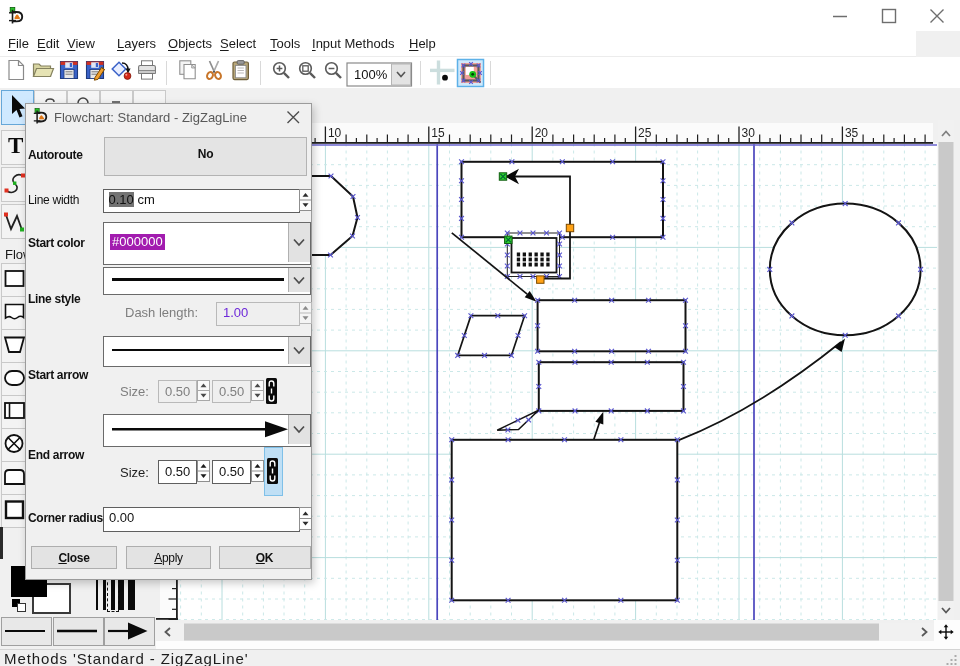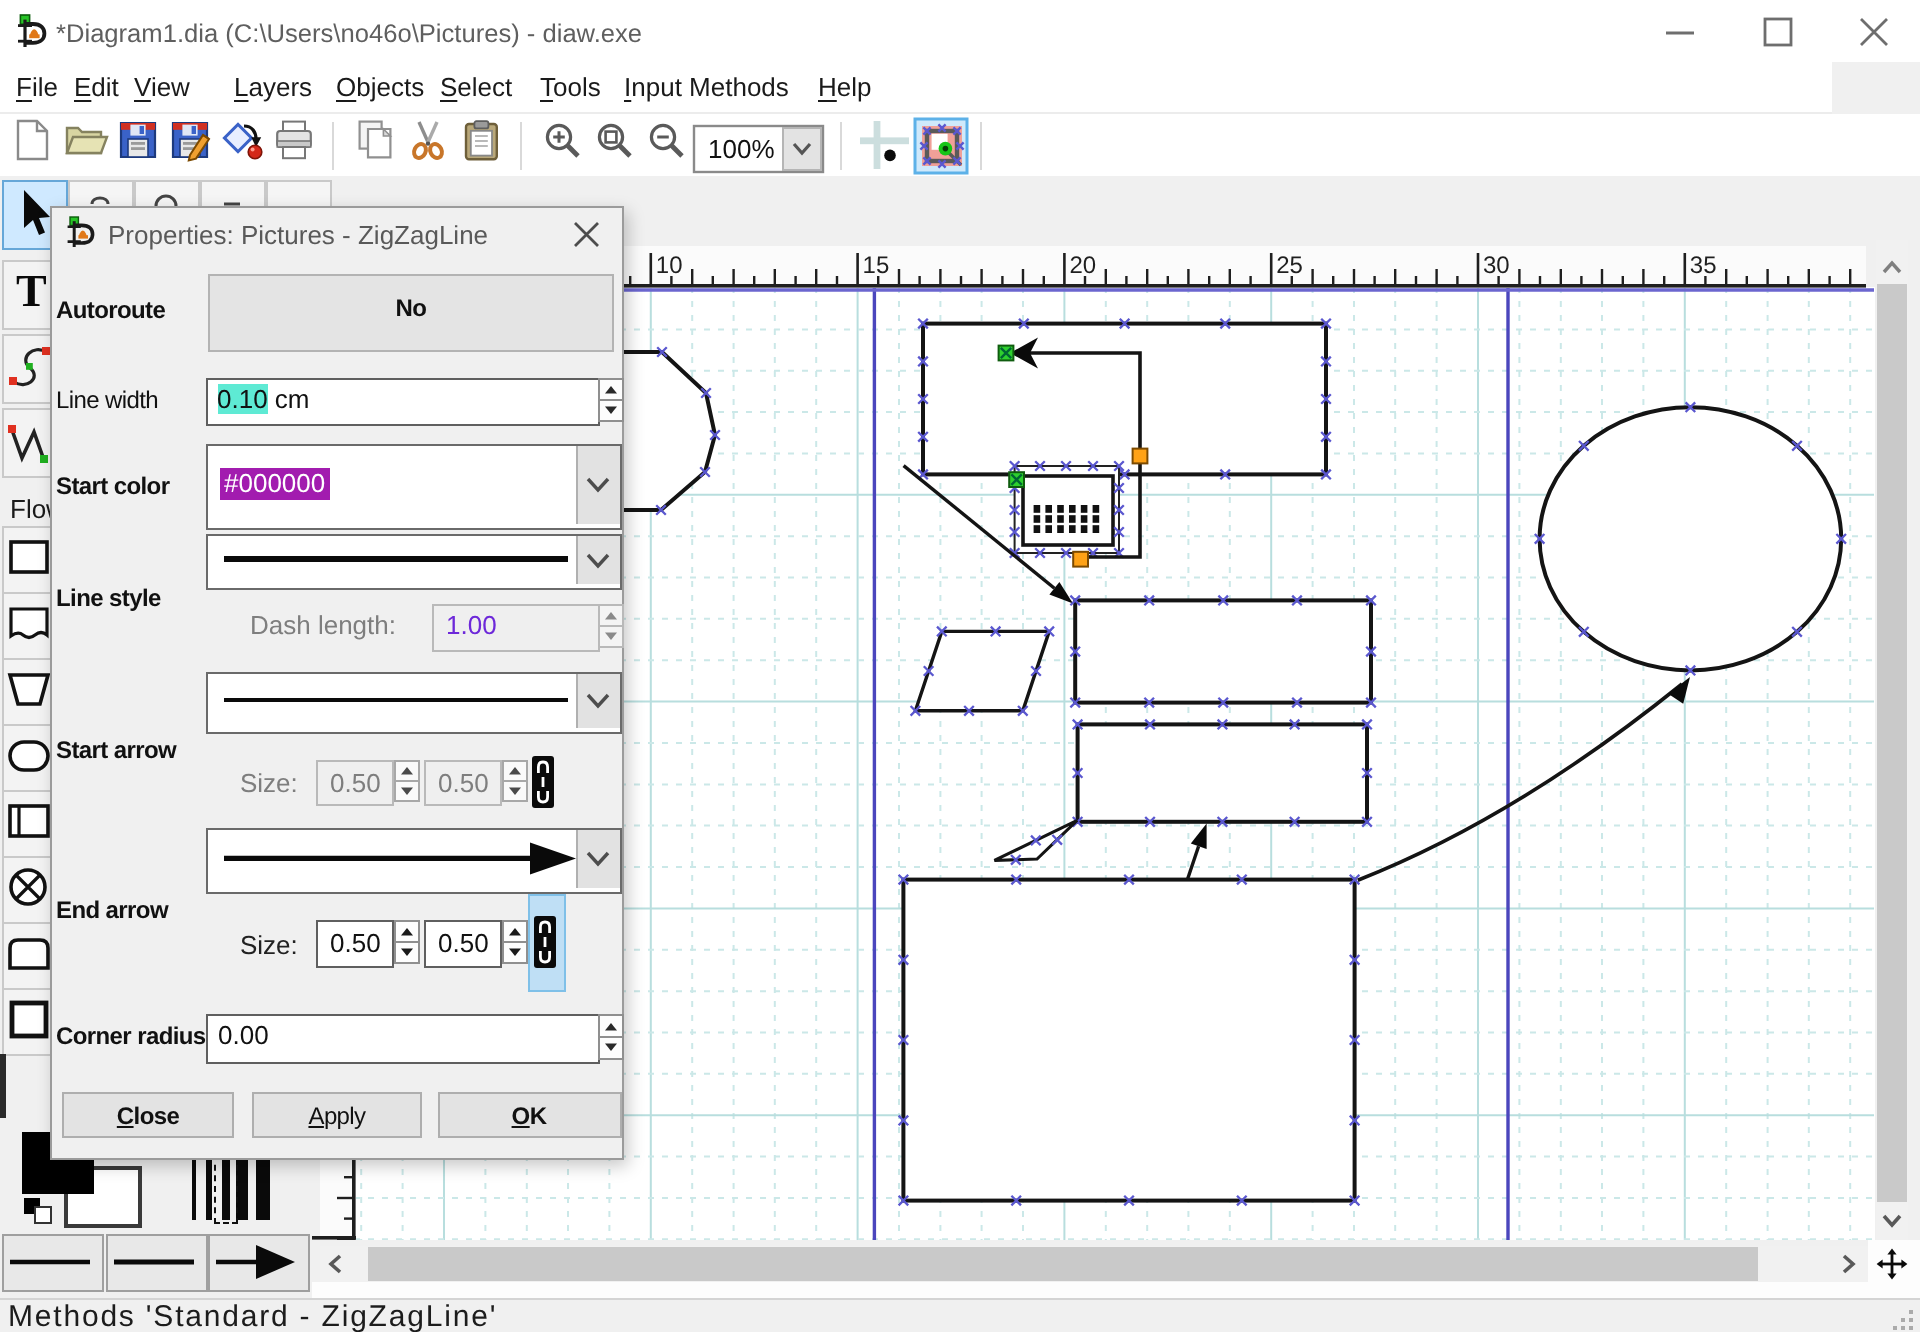--- a/index.html
+++ b/index.html
@@ -368,21 +368,20 @@
       <g>
 <rect x="3.2" y="0.5" width="4.6" height="4.6" fill="#27c427" stroke="#0c5c0c" stroke-width="0.8"></rect>
 <path d="M5.5,2.8 L5.5,16.5" stroke="#1a1a1a" stroke-width="1.6"></path>
 <path d="M2,5.8 L9,5.8" stroke="#1a1a1a" stroke-width="1.4"></path>
 <path d="M2,13.6 L9,13.6" stroke="#1a1a1a" stroke-width="1.4"></path>
 <path d="M5.5,5 L9.5,5 C13.6,5 15.2,7.2 15.2,9.7 C15.2,12.2 13.6,14.4 9.5,14.4 L5.5,14.4" fill="none" stroke="#1a1a1a" stroke-width="1.9"></path>
 <path d="M8,10.9 C8,9.2 9.3,7.6 10.1,7.6 C10.9,7.6 12.2,9.2 12.2,10.9 Z" fill="#e07818"></path>
 <rect x="7.6" y="10.2" width="5.2" height="1.9" fill="#e07818"></rect>
 </g>
     </svg>
-  <div class="abs title-text">*Diagram1.dia (C:\Users\no46o\Pictures) - diaw.exe</div>
   <svg class="abs" style="left:825px;top:5px" width="130" height="22" xmlns="http://www.w3.org/2000/svg">
     <line x1="8" y1="11.5" x2="22" y2="11.5" stroke="#6e6e6e" stroke-width="1.5"></line>
     <rect x="57.5" y="4.5" width="13" height="13" fill="none" stroke="#6e6e6e" stroke-width="1.4"></rect>
     <path d="M105.5,4.5 L118.5,17.5 M105.5,17.5 L118.5,4.5" stroke="#6e6e6e" stroke-width="1.4"></path>
   </svg>
 
   <div class="abs menubar">
     <span style="left:8px"><u>F</u>ile</span>
     <span style="left:37px"><u>E</u>dit</span>
     <span style="left:67px"><u>V</u>iew</span>
@@ -591,30 +590,30 @@
     </svg>
   <div class="abs" style="left:24.5px;top:103px;width:285.5px;height:474.5px;background:#f0f0f0;border:1px solid #9b9b9b;box-shadow:2px 3px 8px rgba(0,0,0,0.22)"></div>
   <svg class="abs" style="left:32px;top:108px" width="16" height="16" xmlns="http://www.w3.org/2000/svg">
 <rect x="3" y="0.5" width="4.2" height="4.2" fill="#27c427" stroke="#0c5c0c" stroke-width="0.7"></rect>
 <path d="M5.1,2.6 L5.1,15.5" stroke="#1a1a1a" stroke-width="1.5"></path>
 <path d="M1.8,5.4 L8.4,5.4 M1.8,12.8 L8.4,12.8" stroke="#1a1a1a" stroke-width="1.3"></path>
 <path d="M5.1,4.7 L8.9,4.7 C12.8,4.7 14.3,6.7 14.3,9.1 C14.3,11.4 12.8,13.5 8.9,13.5 L5.1,13.5" fill="none" stroke="#1a1a1a" stroke-width="1.8"></path>
 <path d="M7.5,10.2 C7.5,8.7 8.7,7.2 9.4,7.2 C10.1,7.2 11.3,8.7 11.3,10.2 Z" fill="#e07818"></path>
 <rect x="7.2" y="9.6" width="4.8" height="1.7" fill="#e07818"></rect>
     </svg>
-  <div class="abs" style="left:54px;top:110px;font-size:13px;color:#595959">Properties: Pictures - ZigZagLine</div>
+  <div class="abs" style="left:54px;top:110px;font-size:13px;color:#595959">Flowchart: Standard - ZigZagLine</div>
   <svg class="abs" style="left:286px;top:110px" width="15" height="15" xmlns="http://www.w3.org/2000/svg">
 <path d="M1.5,1.5 L13,13 M1.5,13 L13,1.5" stroke="#4d4d4d" stroke-width="1.4"></path>
     </svg>
   <div class="abs" style="left:28px;top:148px;font-size:12px;font-weight:bold;letter-spacing:-0.3px;color:#111">Autoroute</div>
   <div class="abs" style="left:104px;top:137px;width:201px;height:37px;background:#e4e4e4;border:1px solid #b3b3b3"></div>
   <div class="abs" style="left:104px;top:147px;width:203px;text-align:center;font-size:12px;font-weight:bold;letter-spacing:-0.3px;color:#111">No</div>
   <div class="abs" style="left:28px;top:193px;font-size:12px;font-weight:normal;letter-spacing:-0.3px;color:#111">Line width</div>
   <div class="abs" style="left:103px;top:188.5px;width:195px;height:22px;background:#fff;border:1px solid #5f5f5f"></div>
-  <div class="abs" style="left:108.5px;top:192px;font-size:13px;color:#111"><span style="background:#5eead4">0.10</span> cm</div>
+  <div class="abs" style="left:108.5px;top:192px;font-size:13px;color:#111"><span style="background:#737373">0.10</span> cm</div>
   <svg class="abs" style="left:298.5px;top:188.5px" width="13" height="22" xmlns="http://www.w3.org/2000/svg">
 <rect x="0.5" y="0.5" width="12" height="21" fill="#fdfdfd" stroke="#8f8f8f" stroke-width="1"></rect>
 <line x1="0.5" y1="11.0" x2="12.5" y2="11.0" stroke="#8f8f8f" stroke-width="1"></line>
 <path d="M3.5,7.8 L6.5,4.0 L9.5,7.8 Z" fill="#2a2a2a"></path>
 <path d="M3.5,14.2 L6.5,18.0 L9.5,14.2 Z" fill="#2a2a2a"></path>
     </svg>
   <div class="abs" style="left:28px;top:236px;font-size:12px;font-weight:bold;letter-spacing:-0.3px;color:#111">Start color</div>
   <div class="abs" style="left:103px;top:221.5px;width:206px;height:41px;background:#fff;border:1px solid #6a6a6a"></div>
   <div class="abs" style="left:288px;top:222.5px;width:21px;height:39px;background:#e2e2e2;border-left:1px solid #b0b0b0"></div>
   <svg class="abs" style="left:292px;top:237px" width="14" height="11" xmlns="http://www.w3.org/2000/svg">

